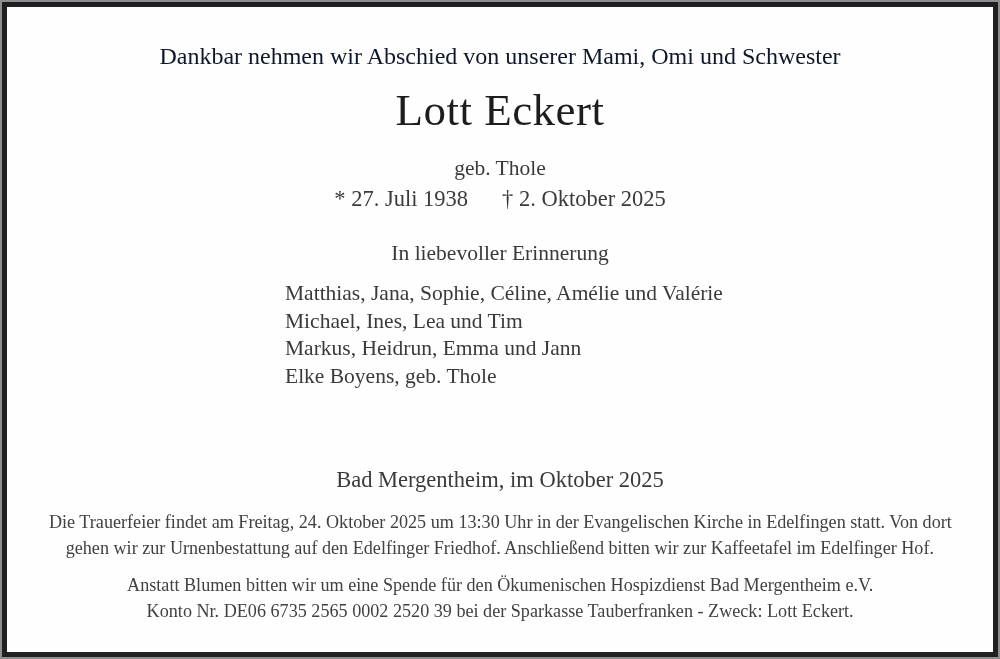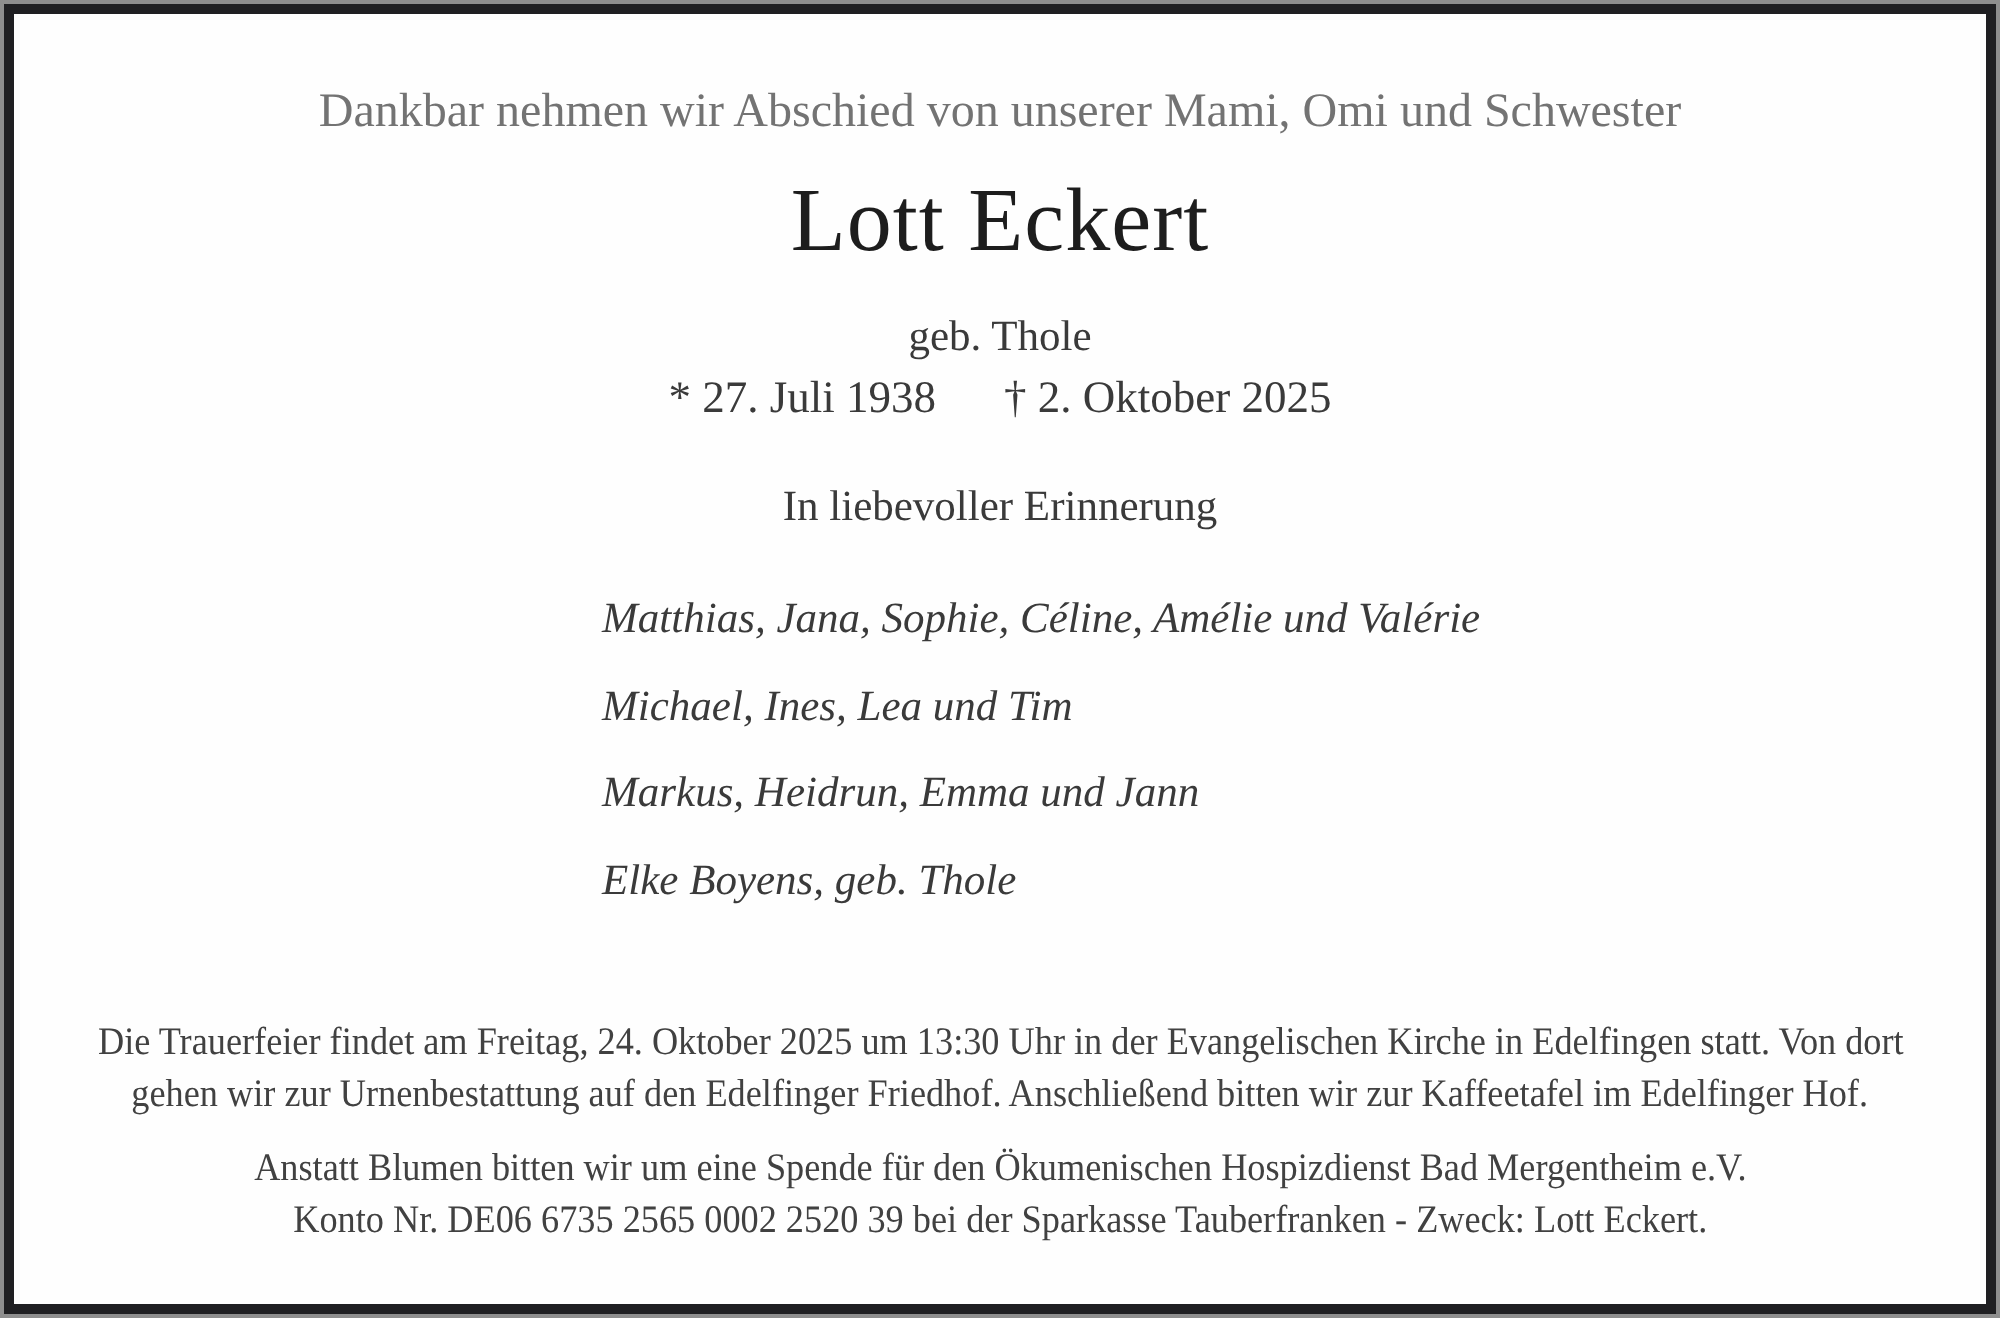--- a/index.html
+++ b/index.html
@@ -29,21 +29,21 @@
   .line {
     position: absolute;
     left: 0; right: 0;
     text-align: center;
     line-height: 1.12;
     white-space: nowrap;
   }
   .intro {
     top: 36px;
     font-size: 24px;
-    color: #737373;
+    color: #0f172a;
   }
   .name {
     top: 78px;
     font-size: 45px;
     letter-spacing: 0.5px;
     color: var(--ink-dark);
   }
   .maiden {
     top: 149px;
     font-size: 21.5px;
@@ -62,21 +62,21 @@
   }
   .mourners {
     position: absolute;
     top: 273px;
     left: 278px;
     text-align: left;
     font-size: 21.5px;
     line-height: 27.5px;
     white-space: nowrap;
   }
-  .mourners p { margin: 16px; font-style: italic; }
+  .mourners p { margin: 0; }
   .place {
     top: 460px;
     font-size: 22.5px;
   }
   .small { font-size: 19.5px; color: #414141; }
   .small .squeeze {
     display: inline-block;
     white-space: nowrap;
     transform: scaleX(0.93);
     transform-origin: 50% 50%;
@@ -103,20 +103,21 @@
 
   <div class="line memory">In liebevoller Erinnerung</div>
 
   <div class="mourners">
     <p>Matthias, Jana, Sophie, Céline, Amélie und Valérie</p>
     <p>Michael, Ines, Lea und Tim</p>
     <p>Markus, Heidrun, Emma und Jann</p>
     <p>Elke Boyens, geb. Thole</p>
   </div>
 
+  <div class="line place">Bad Mergentheim, im Oktober 2025</div>
 
   <div class="line small funeral-1">
     <span class="squeeze">Die Trauerfeier findet am Freitag, 24. Oktober 2025 um 13:30 Uhr in der Evangelischen Kirche in Edelfingen statt. Von dort</span>
   </div>
   <div class="line small funeral-2">
     <span class="squeeze">gehen wir zur Urnenbestattung auf den Edelfinger Friedhof. Anschließend bitten wir zur Kaffeetafel im Edelfinger Hof.</span>
   </div>
 
   <div class="line small donation-1">
     <span class="squeeze">Anstatt Blumen bitten wir um eine Spende für den Ökumenischen Hospizdienst Bad Mergentheim e.V.</span>

